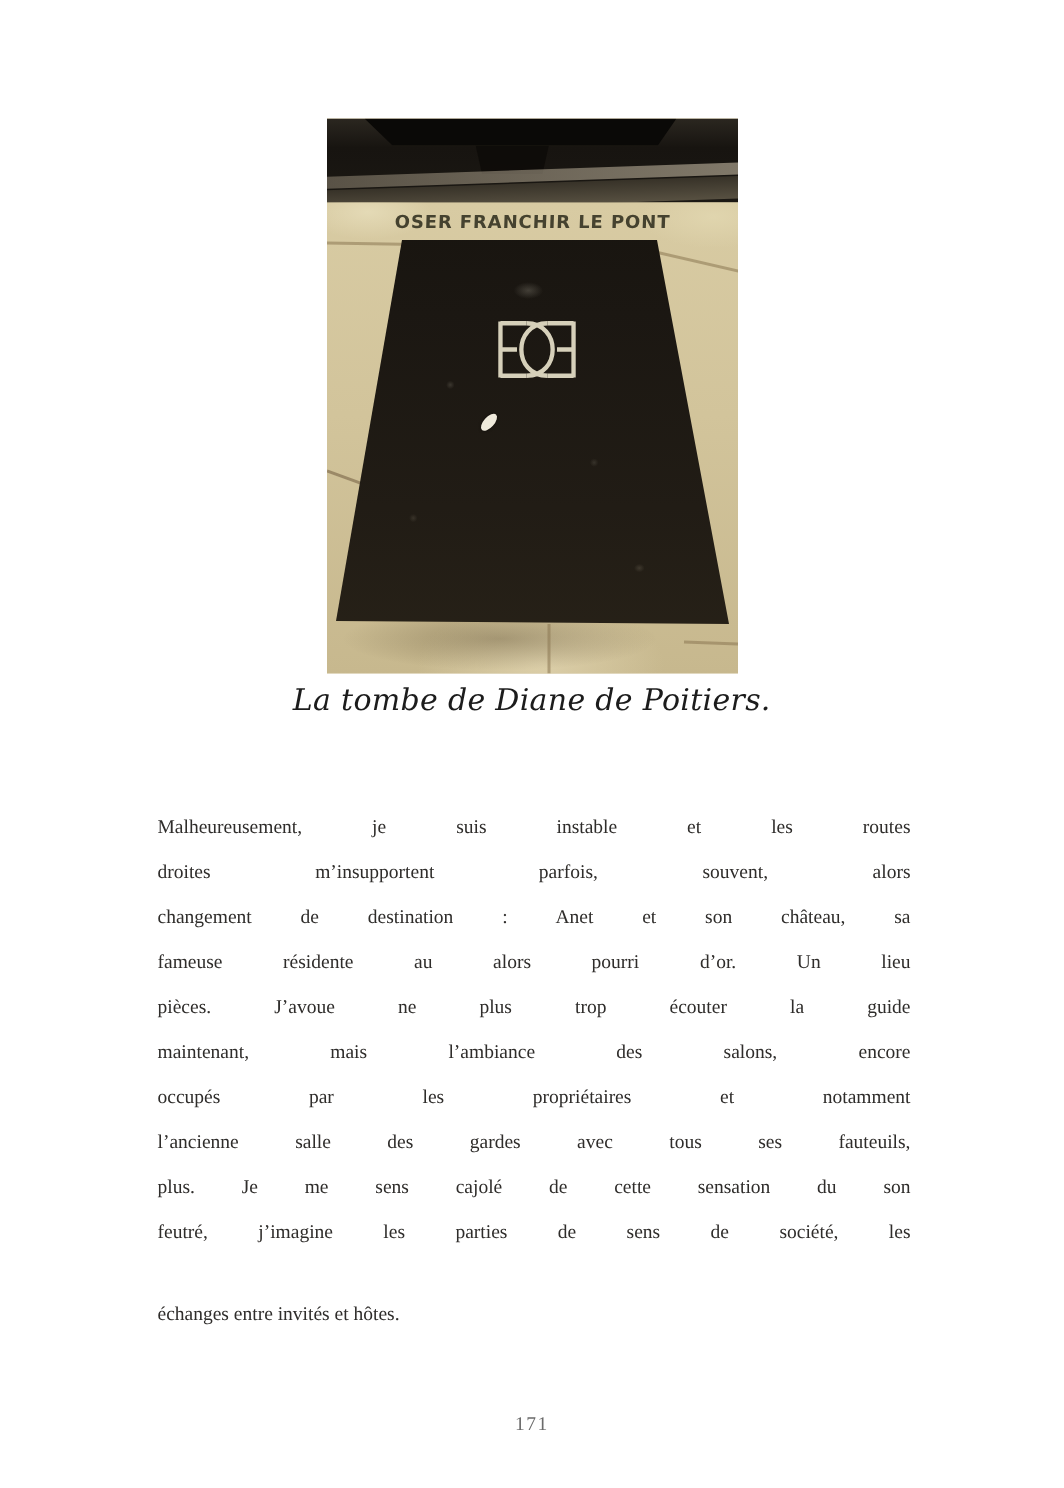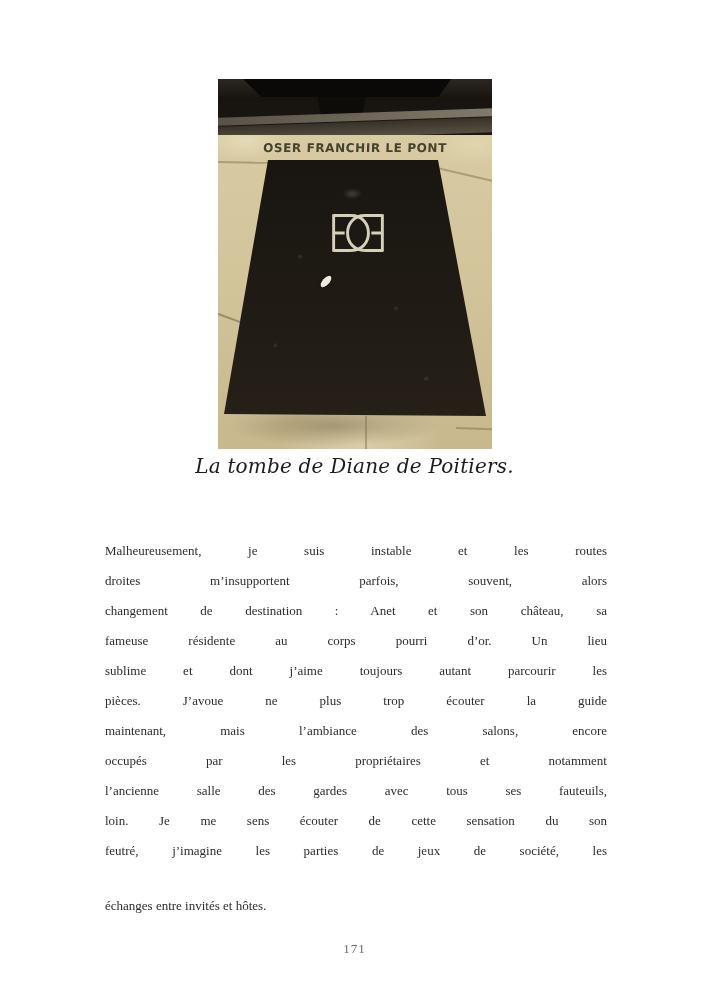--- a/index.html
+++ b/index.html
@@ -173,26 +173,25 @@
 
     <div class="chip"></div>
   </figure>
 
   <figcaption class="caption">La tombe de Diane de Poitiers.</figcaption>
 
   <div class="paragraph">
       <div class="pline">Malheureusement, je suis instable et les routes</div>
       <div class="pline">droites m’insupportent parfois, souvent, alors</div>
       <div class="pline">changement de destination : Anet et son château, sa</div>
-      <div class="pline">fameuse résidente au corps pourri d’or. Un lieu</div>
-      <div class="pline">sublime et dont j’aime toujours autant parcourir les</div>
+      <div class="pline">fameuse résidente au alors pourri d’or. Un lieu</div>
       <div class="pline">pièces. J’avoue ne plus trop écouter la guide</div>
       <div class="pline">maintenant, mais l’ambiance des salons, encore</div>
       <div class="pline">occupés par les propriétaires et notamment</div>
       <div class="pline">l’ancienne salle des gardes avec tous ses fauteuils,</div>
-      <div class="pline">loin. Je me sens écouter de cette sensation du son</div>
-      <div class="pline">feutré, j’imagine les parties de jeux de société, les</div>
+      <div class="pline">plus. Je me sens cajolé de cette sensation du son</div>
+      <div class="pline">feutré, j’imagine les parties de sens de société, les</div>
       <div class="pline last">échanges entre invités et hôtes.</div>
     </div>
 
   <div class="pagenum">171</div>
 
 </div>
 
 </body></html>

